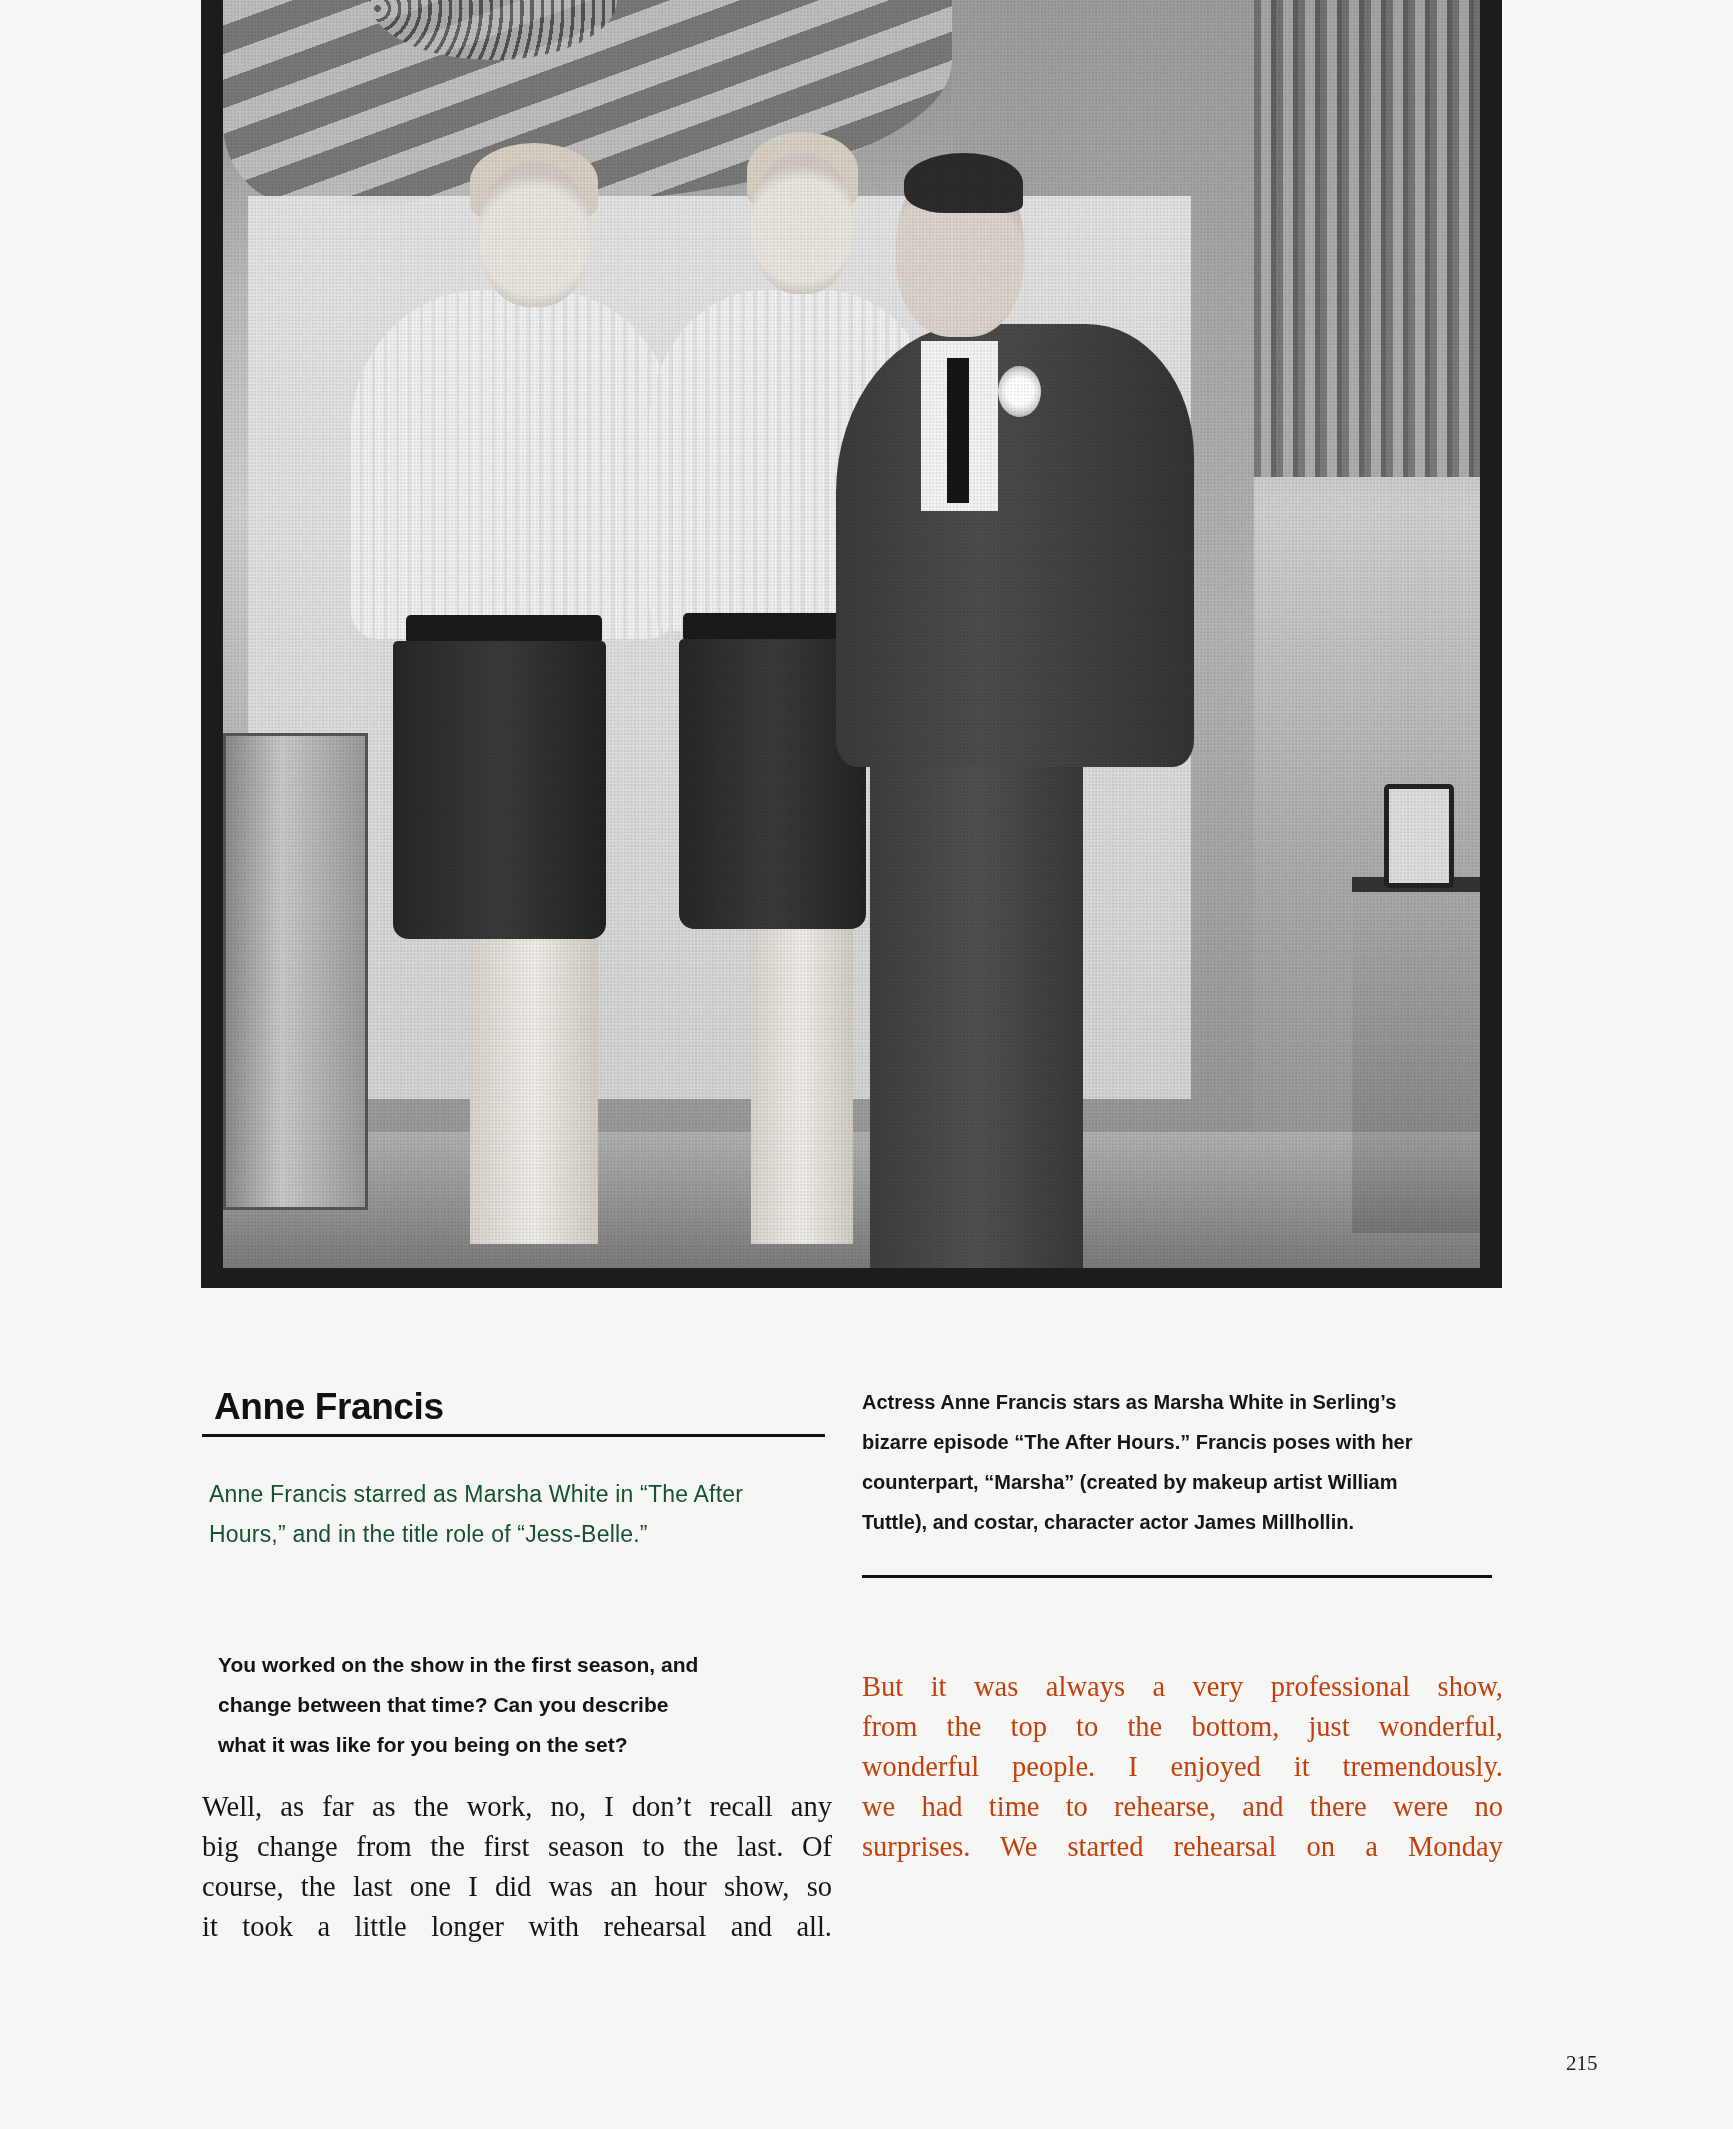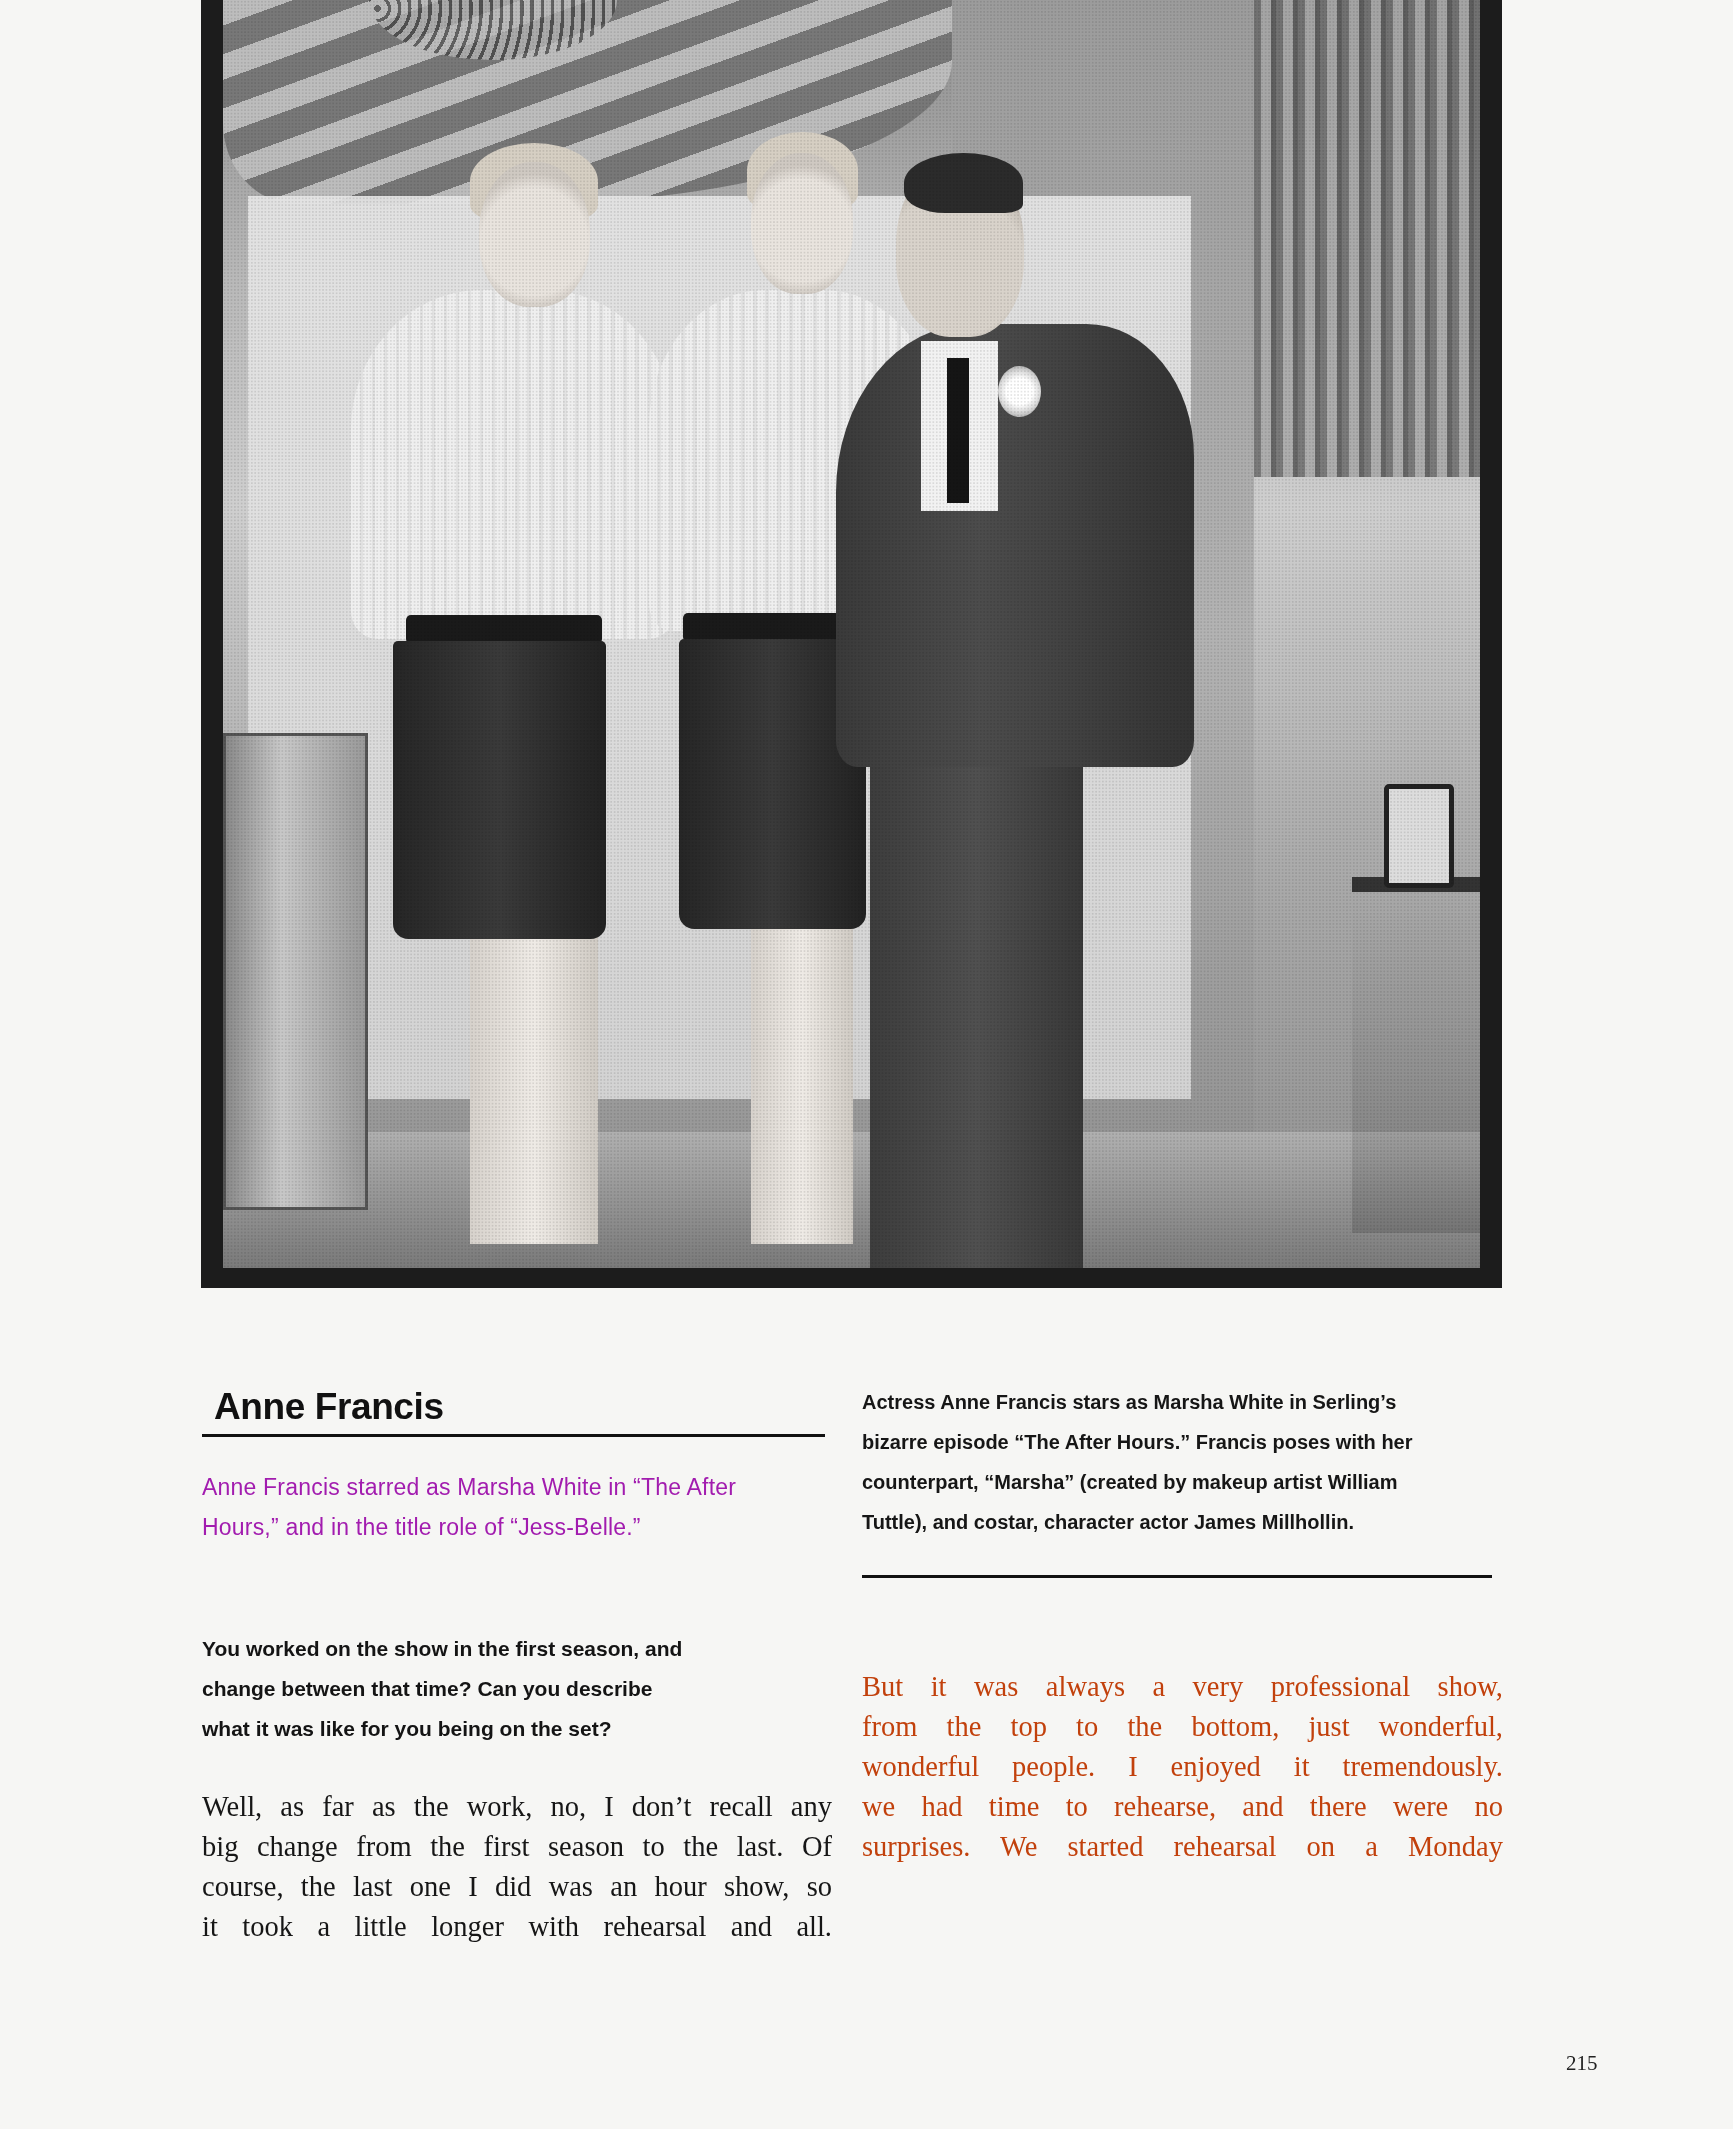--- a/index.html
+++ b/index.html
@@ -116,30 +116,30 @@
   .col-left { position: absolute; left: 202px; width: 630px; }
   .col-right { position: absolute; left: 862px; width: 641px; }
 
   .heading {
     top: 1373px;
     font-size: 37px; font-weight: bold; letter-spacing: -0.4px;
     margin: 12px; line-height: 44px; color: #111;
   }
   .rule-left { position: absolute; left: 202px; top: 1434px; width: 623px; height: 2.6px; background: #111; }
   .intro {
-    top: 1467px; font-size: 23px; line-height: 40px; margin: 0; color: #a21caf;
+    top: 1467px; font-size: 23px; line-height: 40px; margin: 7px; color: #14532d;
     letter-spacing: 0.2px;
   }
   .caption {
     top: 1382px; font-size: 20px; font-weight: bold; line-height: 40px; margin: 0;
     color: #161616;
   }
   .rule-right { position: absolute; left: 862px; top: 1575px; width: 630px; height: 2.6px; background: #111; }
   .question {
-    top: 1629px; font-size: 21px; font-weight: bold; line-height: 40px; margin: 0; color: #141414;
+    top: 1629px; font-size: 21px; font-weight: bold; line-height: 40px; margin: 16px; color: #141414;
   }
   .answer {
     top: 1787px; font-size: 28.5px; line-height: 40px; margin: 0; color: #161616;
     text-align: justify; text-align-last: justify;
   }
   .answer-right {
     top: 1667px; font-size: 28.5px; line-height: 40px; margin: 0; color: #c2410c;
     text-align: justify; text-align-last: justify;
   }
   .line { display: block; }

